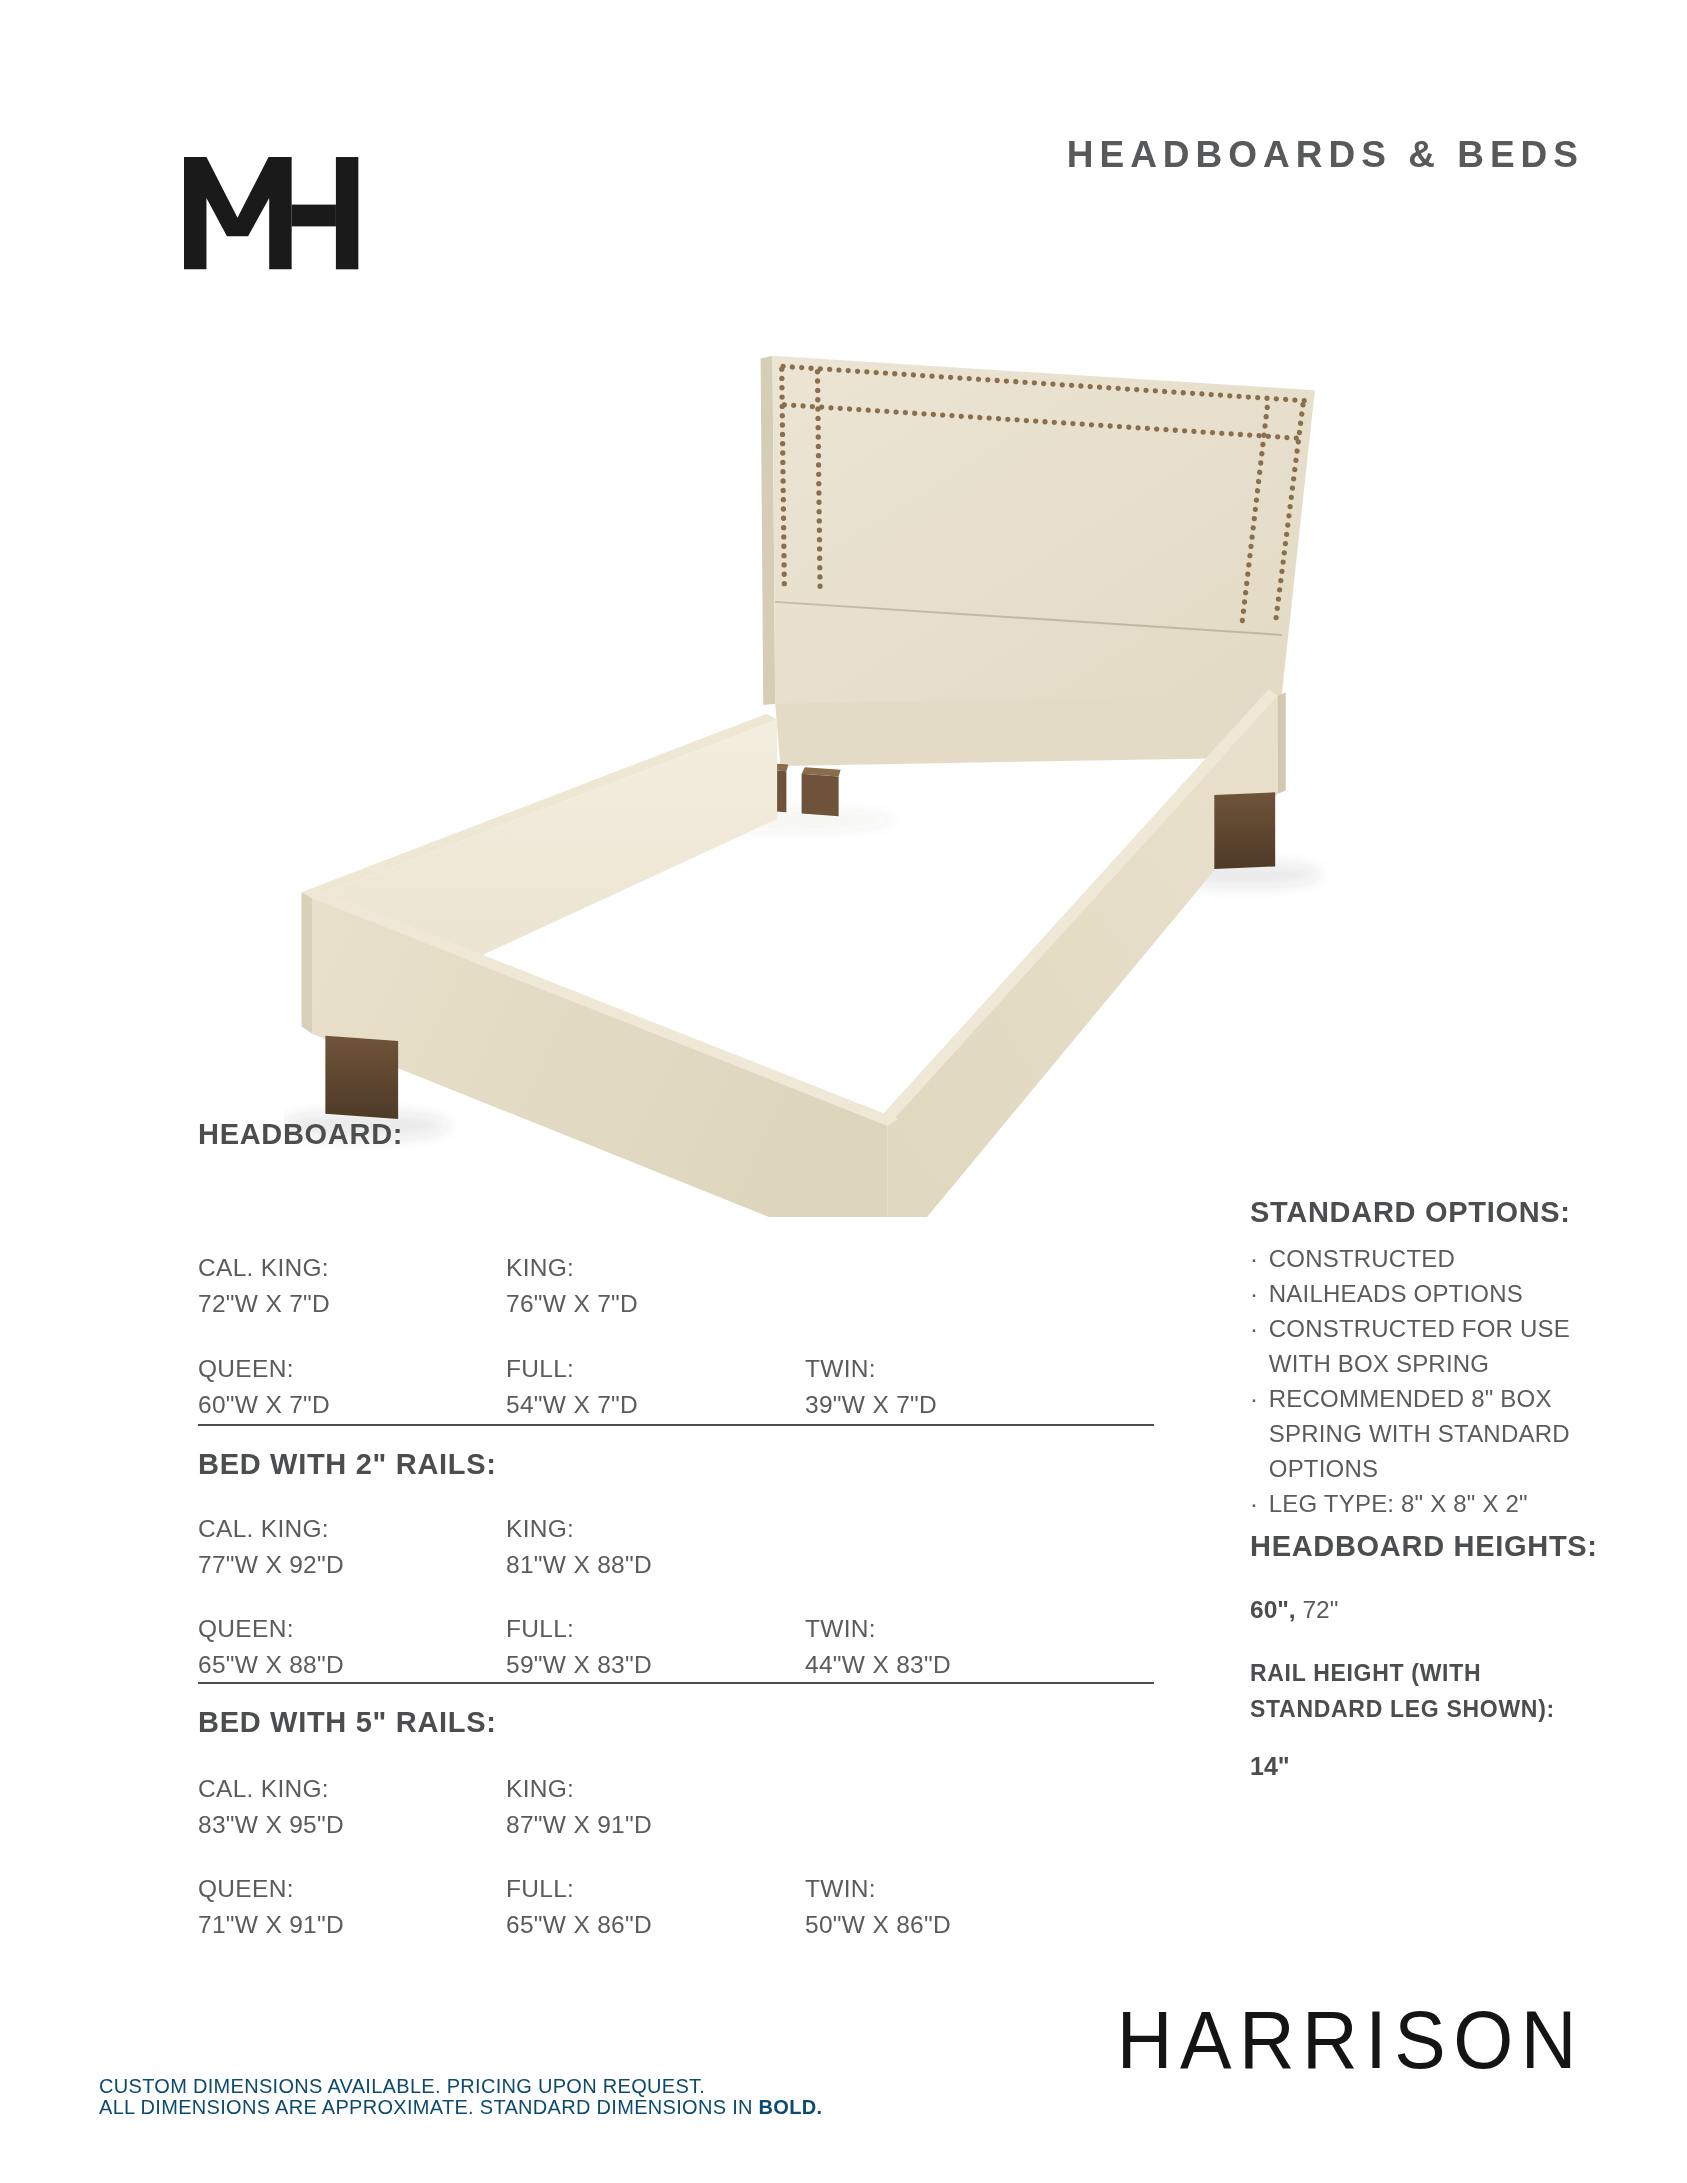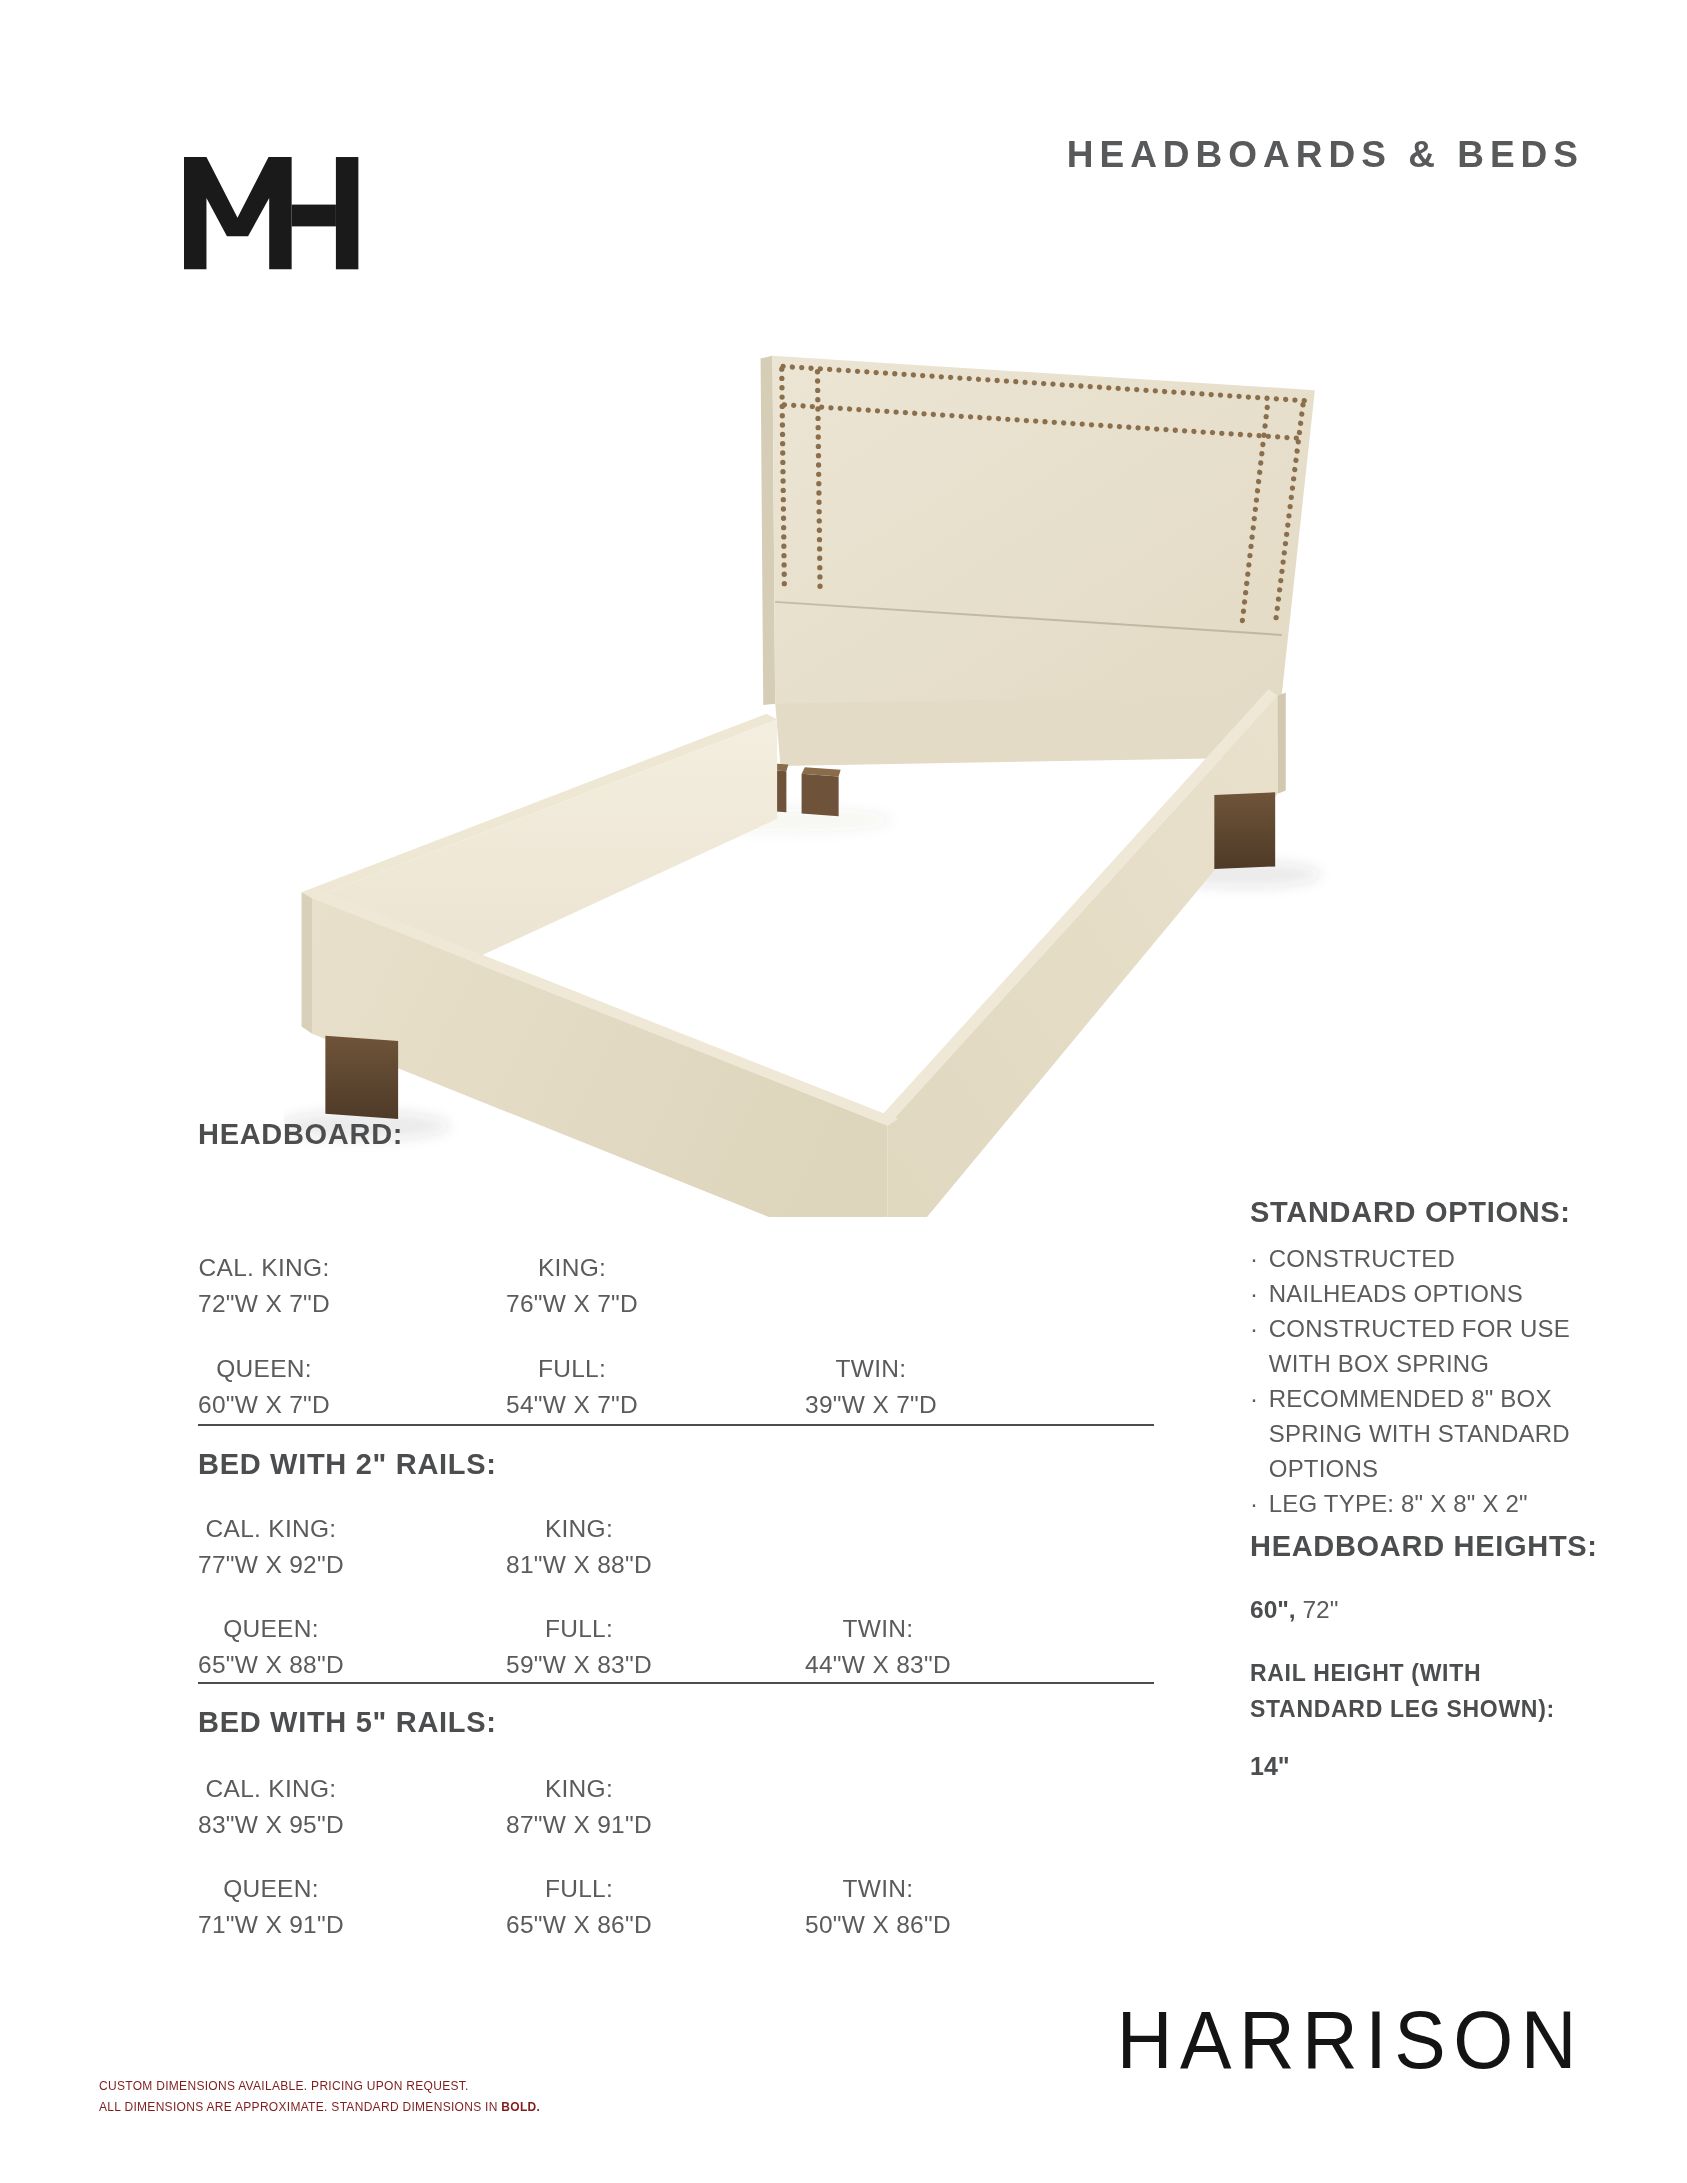--- a/index.html
+++ b/index.html
@@ -9,38 +9,38 @@
   .header-title{position:absolute;top:90px;right:103px;font-size:37px;font-weight:bold;
     letter-spacing:6px;color:#58595b;white-space:nowrap;margin-top:44px;}
   .logo{position:absolute;left:184px;top:157px;width:177px;height:115px;}
   
   .bed{position:absolute;left:284px;top:291px;width:1059px;height:926px;}
   
   .sec-title{position:absolute;font-size:29px;font-weight:bold;color:#4c4d4f;
     letter-spacing:0.7px;white-space:nowrap;}
   .divider{position:absolute;height:2px;background:#4c4d4f;width:956px;left:198px;}
   .cell{position:absolute;white-space:nowrap;}
-  .cell .lbl{font-size:24.5px;color:#5a5b5d;letter-spacing:0.3px;text-align:center;}
+  .cell .lbl{font-size:24.5px;color:#5a5b5d;letter-spacing:0.3px;}
   .cell .val{font-size:24.5px;color:#5a5b5d;letter-spacing:0.3px;margin-top:8px;}
   
   .rcol{position:absolute;left:1250px;width:357px;}
   .opt-list{margin:0;padding:0;list-style:none;}
   .opt-list li{display:flex;gap:10.6px;font-size:24px;line-height:35px;color:#5a5b5d;
     letter-spacing:0.2px;}
   .opt-list .dot{flex:0 0 8px;color:#5a5b5d;}
   .hh-line{font-size:24.5px;color:#5a5b5d;}
   .hh-line b{color:#4c4d4f;}
   .rail-title{font-size:23px;font-weight:bold;color:#4c4d4f;line-height:36px;letter-spacing:0.7px;}
   .big-val{font-size:25px;font-weight:bold;color:#4c4d4f;}
   
   .product-name{position:absolute;right:103px;top:1993px;font-size:82px;font-weight:400;
     color:#141414;letter-spacing:8px;white-space:nowrap;transform:scaleX(0.94);
     transform-origin:100% 50%;}
-  .footnotes{position:absolute;left:99px;top:2076px;font-size:12px;line-height:21px;
-    color:#7f1d1d;letter-spacing:0.3px;white-space:nowrap;}
+  .footnotes{position:absolute;left:99px;top:2076px;font-size:20px;line-height:21px;
+    color:#0c4a6e;letter-spacing:0.3px;white-space:nowrap;}
   .footnotes b{font-weight:bold;}
 </style>
 </head>
 <body>
 
 <div class="page">
 
   <div class="header-title">HEADBOARDS &amp; BEDS</div>
 
   <div class="logo" aria-label="MH">

